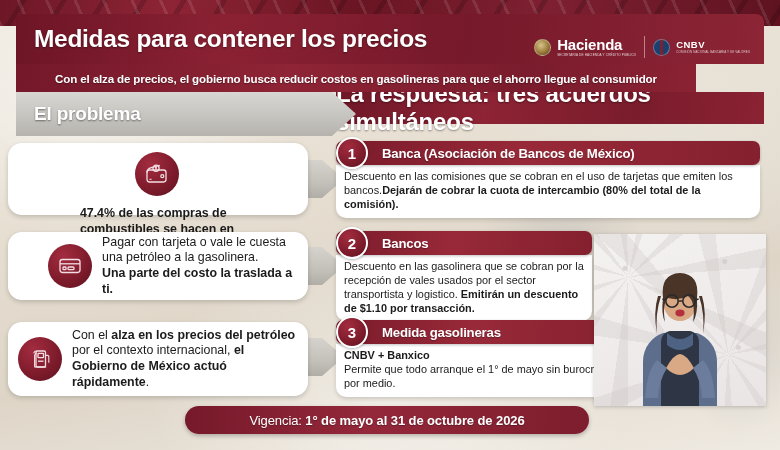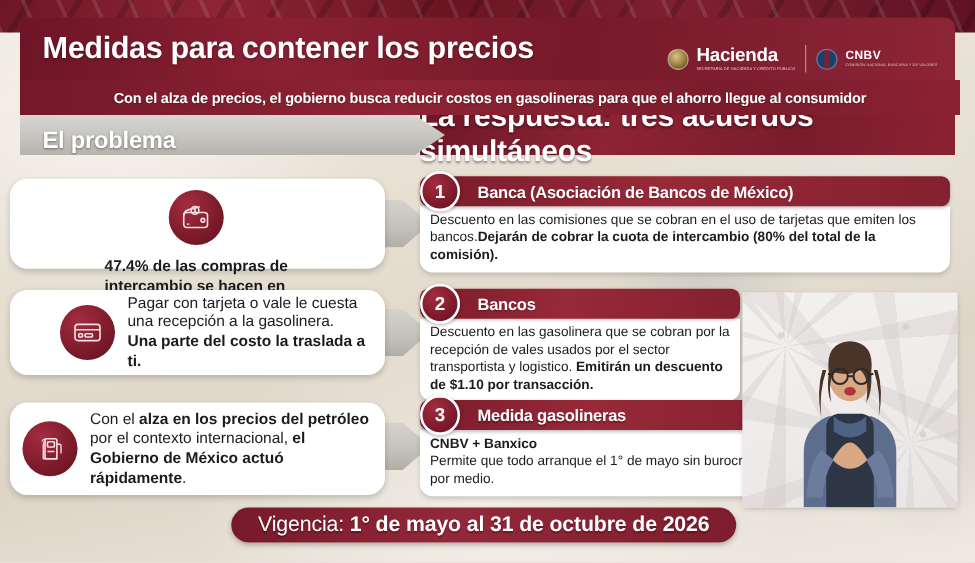--- a/index.html
+++ b/index.html
@@ -51,30 +51,30 @@
   .hacSub{color:#e5cfd4;font-size:3.1px;letter-spacing:.15px;margin-top:2px;white-space:nowrap;}
   .logoDiv{width:1px;height:22px;background:rgba(255,255,255,.45);}
   .cnbvMark{width:17px;height:17px;border-radius:50%;
     background:linear-gradient(90deg,#1d3f6e 0 38%,#7a2230 38% 62%,#1d3f6e 62% 100%);
     border:1px solid rgba(255,255,255,.3);flex:0 0 auto;}
   .cnbvTxt{display:flex;flex-direction:column;line-height:1;}
   .cnbvName{color:#fff;font-size:9.5px;font-weight:bold;letter-spacing:.4px;}
   .cnbvSub{color:#dcc6cb;font-size:3px;letter-spacing:.1px;margin-top:1.5px;white-space:nowrap;}
 
   
-  #sub{position:absolute;left:16px;top:64px;width:752px;height:28px;z-index:4;
+  #sub{position:absolute;left:16px;top:64px;width:680px;height:28px;z-index:4;
     background:linear-gradient(95deg,#74182a 0%,#8e2435 40%,#7a1c2d 75%,#8a2233 100%);
     display:flex;align-items:center;justify-content:center;}
   #subTxt{color:#fff;font-size:11.6px;font-weight:bold;letter-spacing:-.15px;
     text-shadow:0 1px 1px rgba(0,0,0,.35);white-space:nowrap;}
 
   
-  #bandL{position:absolute;left:16px;top:92px;width:340px;height:32px;z-index:4;
+  #bandL{position:absolute;left:16px;top:92px;width:340px;height:44px;z-index:4;
     background:linear-gradient(180deg,#d8d6d2 0%,#c6c4bf 55%,#b6b3ae 100%);
-    display:flex;align-items:flex-end;padding-left:18px;
+    display:flex;align-items:center;padding-left:18px;
     clip-path:polygon(0 0,316px 0,340px 50%,316px 100%,0 100%);}
   #bandLTxt{color:#fff;font-size:19px;font-weight:bold;letter-spacing:-.2px;
     text-shadow:0 1px 2px rgba(0,0,0,.45);}
   #bandR{position:absolute;left:336px;top:92px;width:428px;height:32px;z-index:3;
     background:linear-gradient(100deg,#6f1727 0%,#8d2334 35%,#7a1c2c 70%,#8a2233 100%);
     display:flex;align-items:center;justify-content:flex-end;padding-right:16px;}
   #bandRTxt{color:#fff;font-size:24px;font-weight:bold;letter-spacing:-.2px;
     text-shadow:0 1px 2px rgba(0,0,0,.4);}
 
   
@@ -134,21 +134,21 @@
       repeating-conic-gradient(from 10deg at 20% 25%, rgba(205,199,197,.35) 0 8deg, transparent 8deg 34deg),
       repeating-conic-gradient(from 40deg at 78% 70%, rgba(205,199,197,.32) 0 8deg, transparent 8deg 34deg),
       linear-gradient(160deg,#f4f2f1,#e9e5e4);}
   #vid .person{position:absolute;left:50%;transform:translateX(-50%);bottom:0;width:118px;height:136px;}
 
   
   #foot{position:absolute;left:185px;top:406px;width:404px;height:28px;z-index:7;
     background:linear-gradient(95deg,#76192a 0%,#93283a 45%,#7d1d2d 100%);
     border-radius:15px;display:flex;align-items:center;justify-content:center;
     box-shadow:0 2px 4px rgba(0,0,0,.25);}
-  #footTxt{color:#fff;font-size:17px;letter-spacing:-.1px;
+  #footTxt{color:#fff;font-size:13px;letter-spacing:-.1px;
     text-shadow:0 1px 1px rgba(0,0,0,.3);white-space:nowrap;}
   #footTxt b{font-weight:bold;}
 </style>
 </head>
 <body>
 
 <div id="bg"></div>
 <div id="bgTopBand"></div>
 
 <div id="hdr">
@@ -193,37 +193,37 @@
       <rect x="3" y="9" width="19" height="12" rx="2.4"></rect>
       <path d="M3 11.5 C3 8.5 5 7.3 7.2 6.7 L15.8 4.4"></path>
       <circle cx="12" cy="7.3" r="3.1"></circle>
       <path d="M12 5.9v2.8M11.1 6.5h1.6M11.3 7.9h1.6" stroke-width="1"></path>
       <circle cx="18.3" cy="15.2" r="1.5"></circle>
       <path d="M5.4 18.3h2.2" stroke-width="1"></path>
     </svg>
   </div>
   <div class="pTxt">
     <b>47.4% de las compras de</b><br>
-    <b>intercambio se hacen en</b><br>
+    <b>combustibles se hacen en</b><br>
     <b>efectivo.</b>
   </div>
 </div>
 
 <div class="pcard" id="pc2">
   <div class="pIcon">
     <svg width="26" height="26" viewBox="0 0 26 26" fill="none" stroke="#f3dfe3" stroke-width="1.3">
       <rect x="3" y="6.5" width="20" height="13" rx="2.4"></rect>
       <path d="M3 10.8h20"></path>
       <rect x="6" y="14" width="3" height="2.6" rx=".6"></rect>
       <rect x="11" y="14" width="6" height="2.6" rx=".9"></rect>
     </svg>
   </div>
   <div class="pTxt">
     <span>Pagar con tarjeta o vale le cuesta</span><br>
-    <span>una recepción a la gasolinera.</span><br>
+    <span>una petróleo a la gasolinera.</span><br>
     <b>Una parte del costo la traslada a ti.</b>
   </div>
 </div>
 
 <div class="pcard" id="pc3">
   <div class="pIcon">
     <svg width="26" height="26" viewBox="0 0 26 26" fill="none" stroke="#f3dfe3" stroke-width="1.3">
       <rect x="9" y="5" width="9.5" height="16" rx="1.4"></rect>
       <rect x="11" y="7.4" width="5.5" height="4.2" rx=".6"></rect>
       <path d="M11 15.2h5.5"></path>

